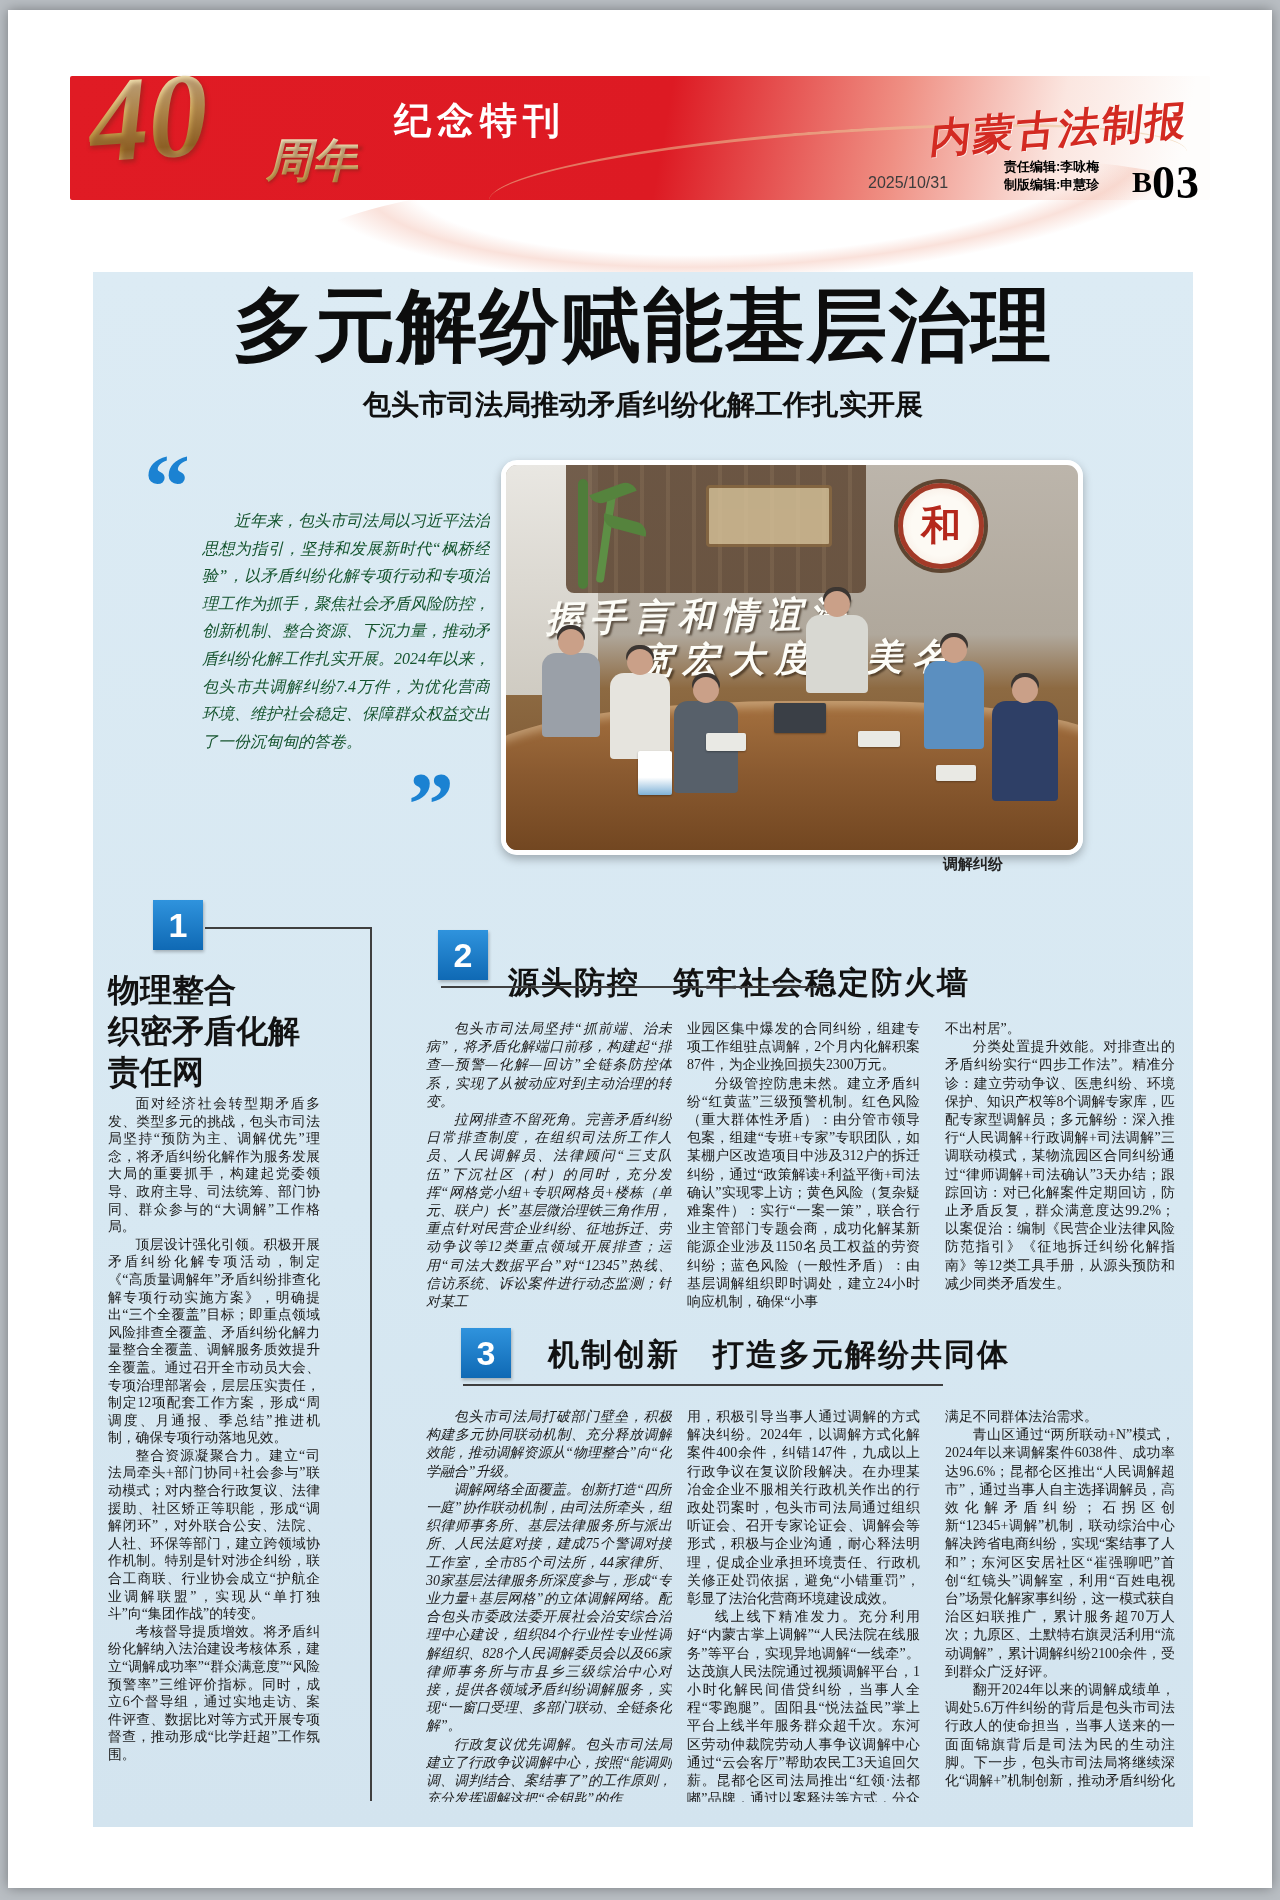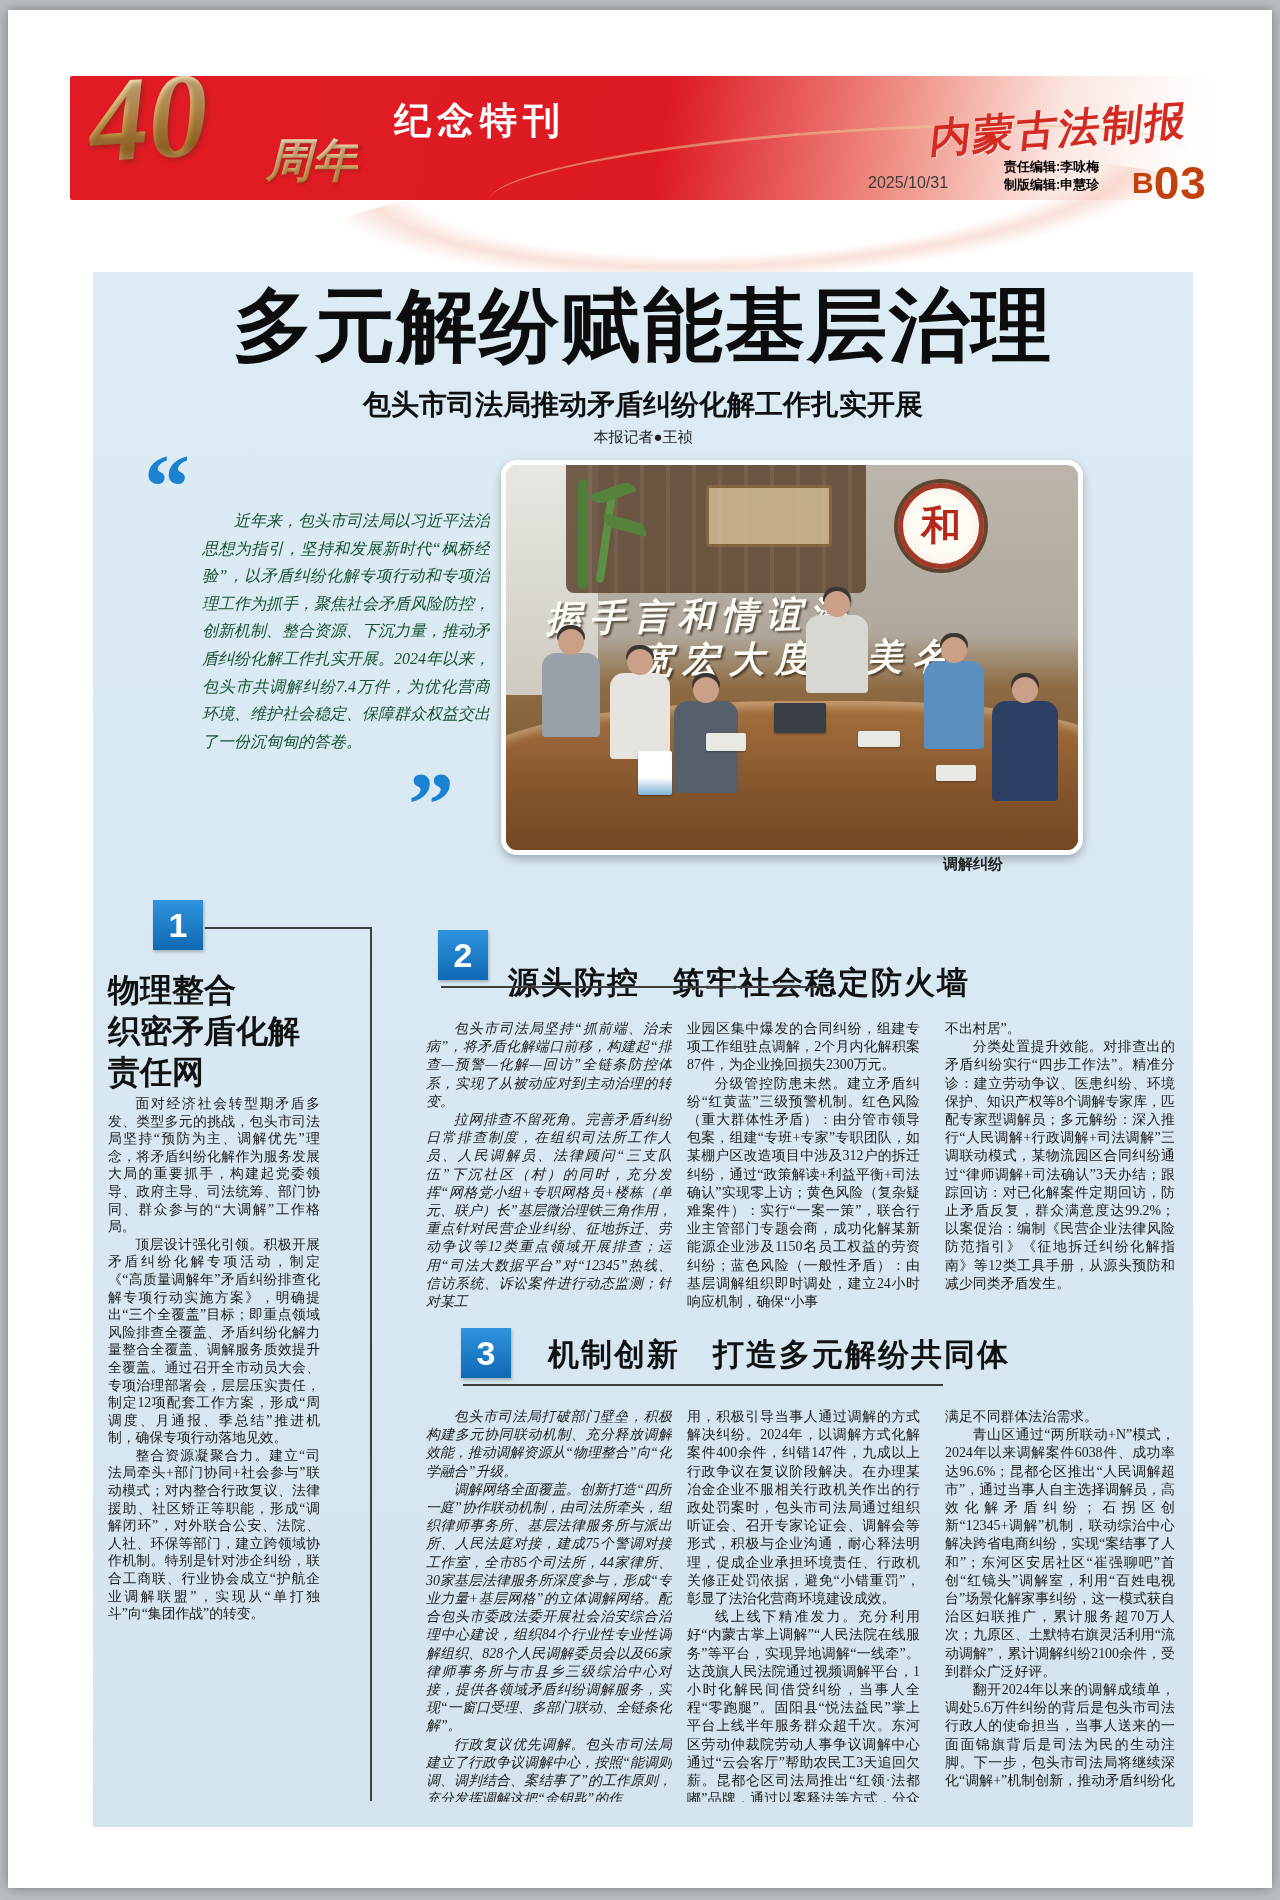--- a/index.html
+++ b/index.html
@@ -25,21 +25,21 @@
   .zhounian{left:258px;top:128px;font-size:46px;font-weight:bold;font-style:italic;line-height:1;
         background:linear-gradient(#f5e9c4,#c79b45);-webkit-background-clip:text;background-clip:text;color:transparent;
         text-shadow:1px 2px 3px rgba(90,40,20,.35);}
   .special{left:386px;top:86px;font-size:37px;font-weight:bold;color:#ffffff;letter-spacing:6px;
         font-family:"Liberation Sans","DejaVu Sans",sans-serif;}
   .masthead{left:922px;top:92px;font-size:41px;font-weight:bold;color:#d32a22;letter-spacing:2px;
         transform:rotate(-4deg) skewX(-10deg);text-shadow:1px 1px 0 rgba(255,255,255,.7);}
   .pubdate{left:860px;top:164px;font-size:16px;color:#3c3c3c;font-family:"Liberation Sans",sans-serif;}
   .editors{left:996px;top:148px;font-size:13px;line-height:18px;color:#000000;font-weight:bold;
         font-family:"Liberation Sans",sans-serif;}
-  .pageno{left:1124px;top:146px;color:#c2410c;font-family:Liberation Sans, sans-serif;font-weight:bold;text-align:center;}
+  .pageno{left:1124px;top:146px;color:#000000;font-family:Liberation Serif, serif;font-weight:bold;text-align:center;}
   .pageno .b{font-size:30px;vertical-align:6px;}
   .pageno .d{font-size:46px;letter-spacing:1px;}
 
   
   .panel{left:85px;top:262px;width:1100px;height:1555px;
         background:linear-gradient(#dcebf4 0%,#d7e8f2 60%,#d3e4ef 100%);}
   .headline{left:85px;top:272px;width:1100px;text-align:center;font-size:80px;font-weight:bold;
         color:#0d0d0d;letter-spacing:2px;line-height:1.1;}
   .subhead{left:85px;top:376px;width:1100px;text-align:center;font-size:28px;font-weight:bold;color:#101010;}
   .byline{left:85px;top:418px;width:1100px;text-align:center;font-size:15px;color:#222;}
@@ -112,21 +112,20 @@
       <div>责任编辑:李咏梅</div>
       <div>制版编辑:申慧珍</div>
     </div>
     <div class="pageno abs">
       <span class="b">B</span><span class="d">03</span>
     </div>
 
     <div class="panel abs"></div>
     <div class="headline abs">多元解纷赋能基层治理</div>
     <div class="subhead abs">包头市司法局推动矛盾纠纷化解工作扎实开展</div>
-    <div class="byline abs">本报记者●王祯</div>
 
     <div class="qmark q-open abs">“</div>
     <div class="lede abs">
       <p>近年来，包头市司法局以习近平法治思想为指引，坚持和发展新时代“枫桥经验”，以矛盾纠纷化解专项行动和专项治理工作为抓手，聚焦社会矛盾风险防控，创新机制、整合资源、下沉力量，推动矛盾纠纷化解工作扎实开展。2024年以来，包头市共调解纠纷7.4万件，为优化营商环境、维护社会稳定、保障群众权益交出了一份沉甸甸的答卷。</p>
     </div>
     <div class="qmark q-close abs">”</div>
 
     <div class="photo abs">
       <div class="ph-window abs"></div>
       <div class="ph-slats abs"></div>
@@ -182,20 +181,21 @@
     <div class="rule abs" style="left:362px;top:917px;width:2px;height:874px;"></div>
     <div class="s1-title abs">
       <div>物理整合</div>
       <div>织密矛盾化解</div>
       <div>责任网</div>
     </div>
     <div class="col s1col abs">
       <p>面对经济社会转型期矛盾多发、类型多元的挑战，包头市司法局坚持“预防为主、调解优先”理念，将矛盾纠纷化解作为服务发展大局的重要抓手，构建起党委领导、政府主导、司法统筹、部门协同、群众参与的“大调解”工作格局。</p>
       <p>顶层设计强化引领。积极开展矛盾纠纷化解专项活动，制定《“高质量调解年”矛盾纠纷排查化解专项行动实施方案》，明确提出“三个全覆盖”目标；即重点领域风险排查全覆盖、矛盾纠纷化解力量整合全覆盖、调解服务质效提升全覆盖。通过召开全市动员大会、专项治理部署会，层层压实责任，制定12项配套工作方案，形成“周调度、月通报、季总结”推进机制，确保专项行动落地见效。</p>
       <p>整合资源凝聚合力。建立“司法局牵头+部门协同+社会参与”联动模式；对内整合行政复议、法律援助、社区矫正等职能，形成“调解闭环”，对外联合公安、法院、人社、环保等部门，建立跨领域协作机制。特别是针对涉企纠纷，联合工商联、行业协会成立“护航企业调解联盟”，实现从“单打独斗”向“集团作战”的转变。</p>
+      <p>考核督导提质增效。将矛盾纠纷化解纳入法治建设考核体系，建立“调解成功率”“群众满意度”“风险预警率”三维评价指标。同时，成立6个督导组，通过实地走访、案件评查、数据比对等方式开展专项督查，推动形成“比学赶超”工作氛围。</p>
     </div>
 
     <div class="numbox abs" style="left:430px;top:920px;">2</div>
     <div class="sec-title abs" style="left:500px;top:952px;">源头防控　筑牢社会稳定防火墙</div>
     <div class="rule abs" style="left:433px;top:976px;width:380px;height:2px;"></div>
     <div class="col bodycol c-a abs" style="top:1010px;height:300px;">
       <p>包头市司法局坚持“抓前端、治未病”，将矛盾化解端口前移，构建起“排查—预警—化解—回访”全链条防控体系，实现了从被动应对到主动治理的转变。</p>
       <p>拉网排查不留死角。完善矛盾纠纷日常排查制度，在组织司法所工作人员、人民调解员、法律顾问“三支队伍”下沉社区（村）的同时，充分发挥“网格党小组+专职网格员+楼栋（单元、联户）长”基层微治理铁三角作用，重点针对民营企业纠纷、征地拆迁、劳动争议等12类重点领域开展排查；运用“司法大数据平台”对“12345”热线、信访系统、诉讼案件进行动态监测；针对某工</p>
     </div>
     <div class="col bodycol c-b abs" style="top:1010px;height:300px;">

